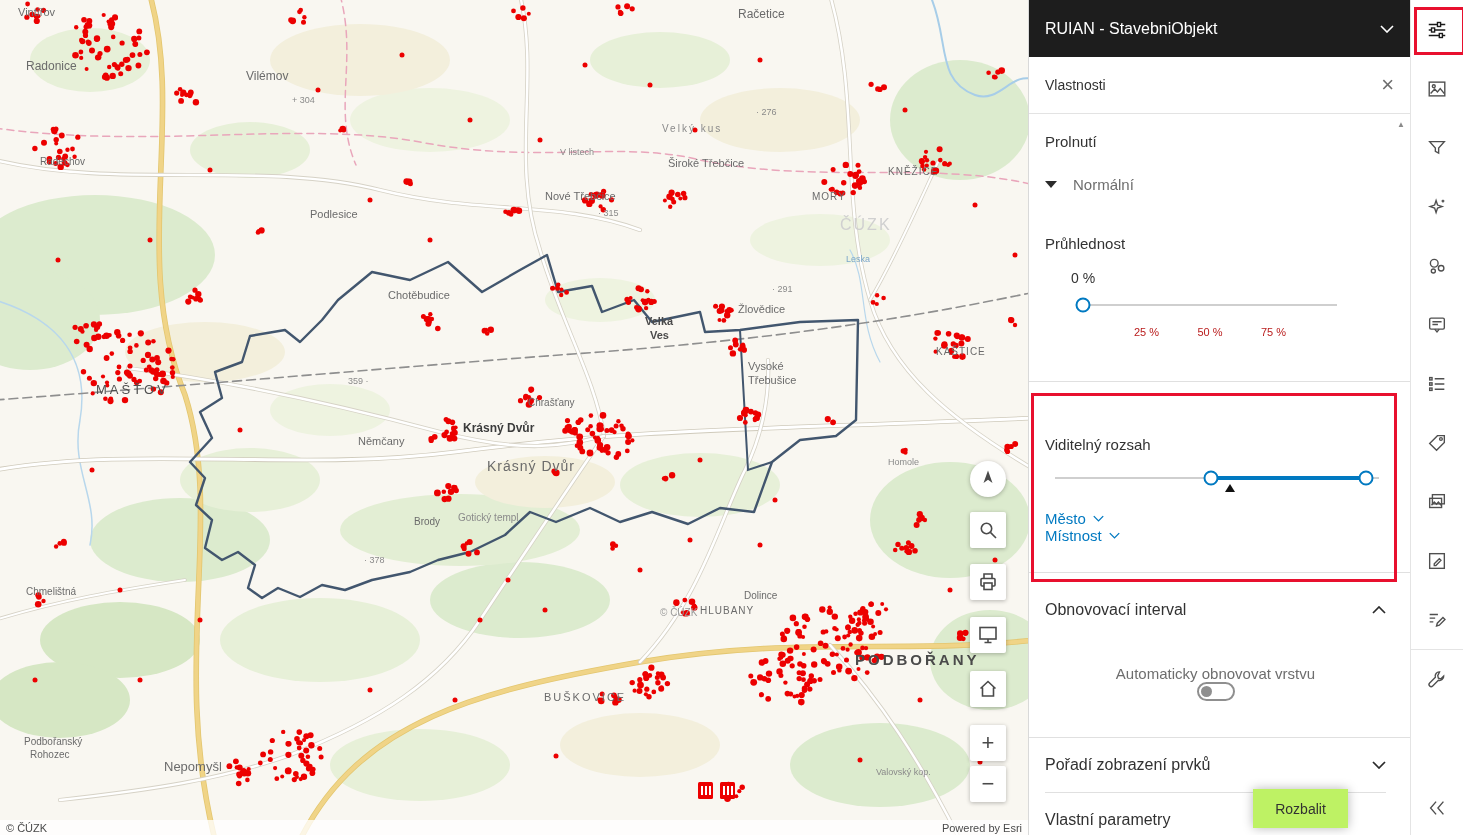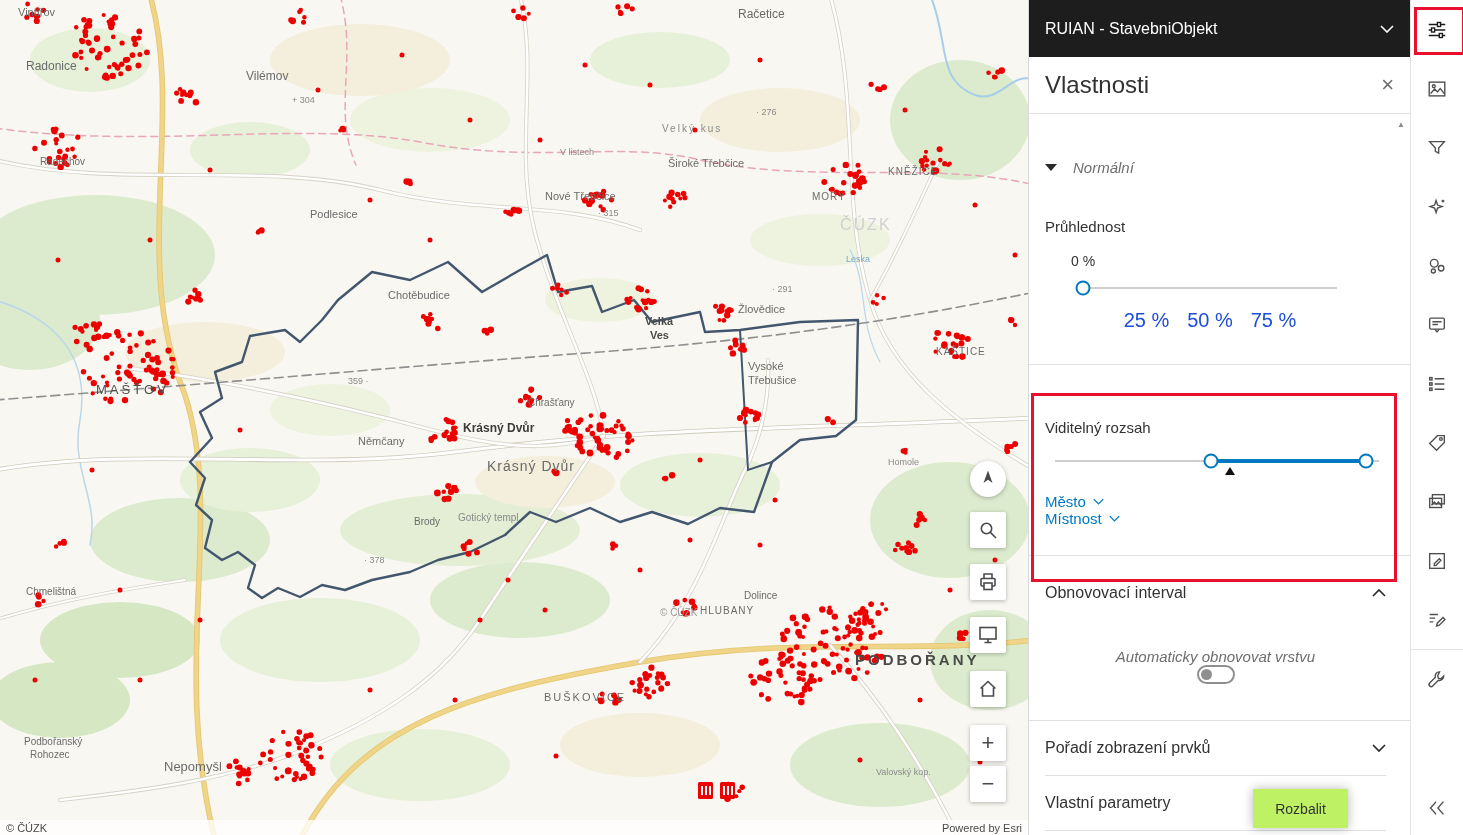--- a/index.html
+++ b/index.html
@@ -21,38 +21,38 @@
   .nav-glyph{font-size:22px;line-height:1;color:#4a4a4a;}
 
   
   .panel{position:absolute;left:1028px;top:0;width:382px;height:835px;background:#fff;
          border-left:1px solid #d9d9d9;box-sizing:border-box;}
   .panel-header{height:57px;background:#1d1d1d;color:#fff;display:flex;align-items:center;
                 justify-content:space-between;padding:0 16px;cursor:pointer;}
   .panel-header .ttl{font-size:16px;}
   .props-row{height:56px;display:flex;align-items:center;justify-content:space-between;
              padding:0 16px;border-bottom:1px solid #e3e3e3;}
-  .props-row .ttl{font-size:24px;}
+  .props-row .ttl{font-size:14px;}
   .close-x{font-size:22px;color:#6e6e6e;cursor:pointer;line-height:1;}
   .scroll-up{position:absolute;right:5px;top:120px;font-size:8px;color:#8a8a8a;cursor:pointer;}
   .content{padding:19px 24px 0 16px;position:relative;}
   .lbl{font-size:15px;color:#323232;}
   .sec-hd{display:flex;align-items:center;justify-content:space-between;font-size:16px;color:#323232;cursor:pointer;}
   .chev{stroke:#2b2b2b;stroke-width:1.7;fill:none;}
   .blend-row{margin-top:26px;display:flex;align-items:center;gap:16px;cursor:pointer;}
   .caret-down{width:0;height:0;border-left:6px solid transparent;border-right:6px solid transparent;
               border-top:7px solid #2b2b2b;}
-  .muted{color:#6e6e6e;font-size:15px;font-style:italic;}
+  .muted{color:#6e6e6e;font-size:15px;}
   .sec-prl{margin-top:42px;}
   .zero-pct{margin:18px 0 0 26px;font-size:14px;}
   .slider{position:relative;height:18px;margin:10px 0 0 38px;width:254px;}
   .slider .track{position:absolute;left:0;right:0;top:8px;height:2px;background:#cfcfcf;}
   .handle{position:absolute;top:9px;width:15px;height:15px;border-radius:50%;background:#fff;
           border:2px solid var(--accent,#0079c1);transform:translate(-50%,-50%);box-sizing:border-box;cursor:pointer;}
-  .ticks{position:relative;height:17px;margin:12px 0 0 38px;width:254px;font-size:20px;color:#1d4ed8;text-align:right;}
+  .ticks{position:relative;height:17px;margin:12px 0 0 38px;width:254px;font-size:11px;color:#b91c1c;text-align:right;}
   .ticks .tick{position:absolute;transform:translateX(-50%);white-space:nowrap;}
   .rule{border-top:1px solid #e0e0e0;margin:38px -24px 0 -16px;}
   .vis-sec{padding-top:26px;}
   .range-lbl{margin-top:28px;}
   .range{position:relative;height:17px;margin:16px 0 0 10px;width:324px;}
   .range .track{position:absolute;left:0;right:0;top:8px;height:2px;background:#cfcfcf;}
   .range .fill{position:absolute;top:7px;height:4px;background:var(--accent,#0079c1);}
   .range .handle{top:9px;}
   .range-ind{position:absolute;top:15px;width:0;height:0;transform:translateX(-50%);
              border-left:5px solid transparent;border-right:5px solid transparent;border-bottom:8px solid #111;}
@@ -1154,20 +1154,21 @@
 
     <div class="props-row">
       <span class="ttl">Vlastnosti</span>
       <span class="close-x">×</span>
     </div>
 
     <div class="scroll-up">▲</div>
 
     <div class="content">
 
+      <div class="lbl">Prolnutí</div>
       <div class="blend-row">
         <span class="caret-down"></span>
         <span class="muted">Normální</span>
       </div>
 
       <div class="lbl sec-prl">Průhlednost</div>
       <div class="zero-pct">0 %</div>
       <div class="slider">
         <div class="track"></div>
         <div class="handle" style="left: 0%;"></div>

